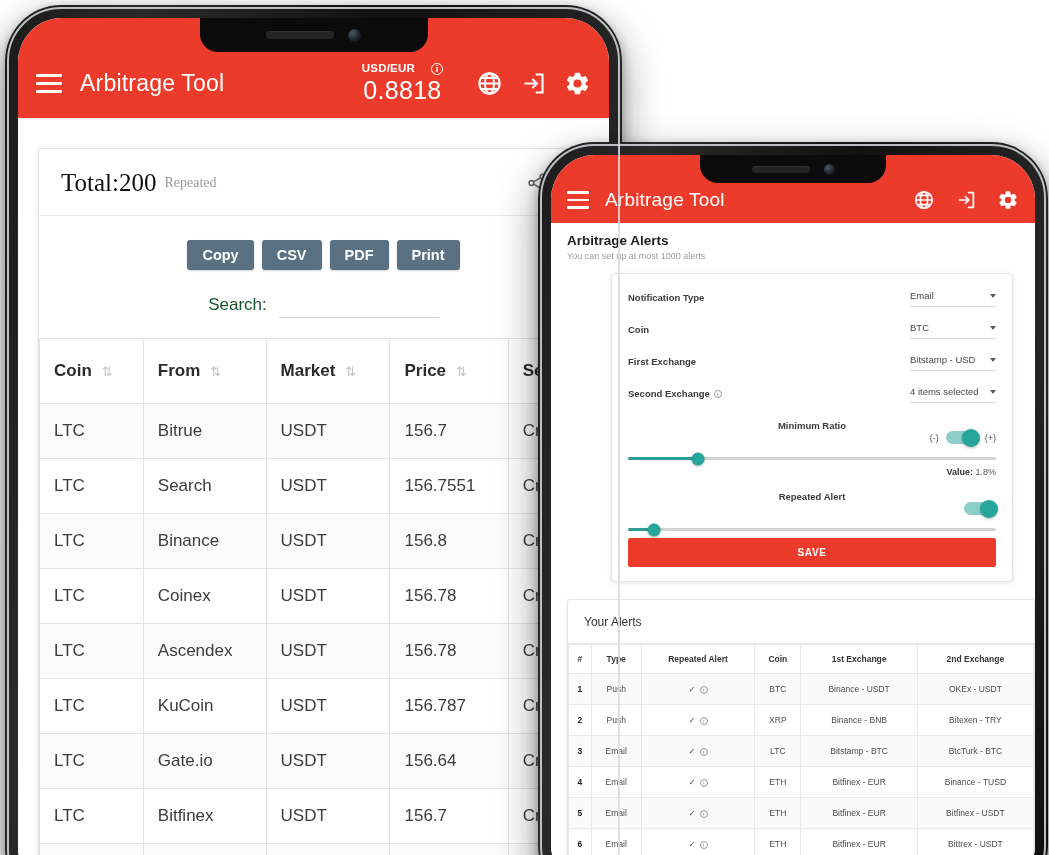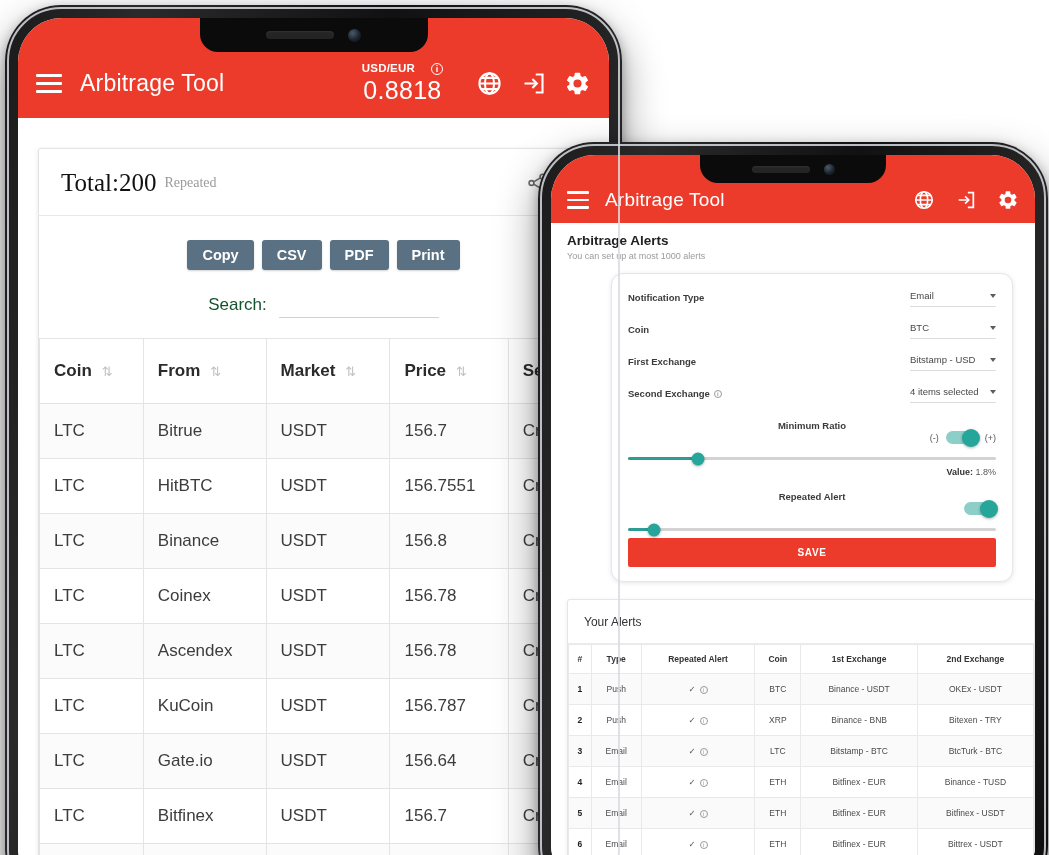--- a/index.html
+++ b/index.html
@@ -118,21 +118,21 @@
   #phone2 .app-title { font-size: 19px; margin-left: 16px; }
   #phone2 .appbar-ico { margin-left: 20px; }
   #phone2 .body-scroll { top: 68px; background:#fff; overflow:hidden; }
 
   .alerts-head { padding: 10px 16px 8px 16px; }
   .alerts-title { font-size: 13.5px; font-weight: 700; color:#222; }
   .alerts-sub { font-size: 9px; color:#9b9b9b; margin-top: 3px; }
 
   .form-card {
     margin: 4px 22px 0 60px; background:#fff;
-    border:1px solid #e6e6e6; border-radius: 12px;
+    border:1px solid #e6e6e6; border-radius: 4px;
     box-shadow: 0 1px 5px rgba(0,0,0,.10);
     padding: 16px 16px 14px 16px;
   }
   .frow { display:flex; align-items:flex-start; margin-bottom: 15px; }
   .flabel { font-size: 9.5px; font-weight: 700; color:#3b3b3b; display:flex; align-items:center; gap:4px; padding-top:2px; }
   .fctrl { margin-left:auto; width: 86px; }
   .sel {
     display:flex; align-items:center; justify-content:space-between;
     font-size: 9.5px; color:#474747; border-bottom:1px solid #dddddd;
     padding-bottom: 5px; cursor:pointer;
@@ -293,21 +293,21 @@
             <tbody id="grid-body">
                 <tr>
                   <td>LTC</td>
                   <td>Bitrue</td>
                   <td>USDT</td>
                   <td>156.7</td>
                   <td>Crex24</td>
                 </tr>
                 <tr>
                   <td>LTC</td>
-                  <td>HitBTC</td>
+                  <td>Search</td>
                   <td>USDT</td>
                   <td>156.7551</td>
                   <td>Crex24</td>
                 </tr>
                 <tr>
                   <td>LTC</td>
                   <td>Binance</td>
                   <td>USDT</td>
                   <td>156.8</td>
                   <td>Crex24</td>

